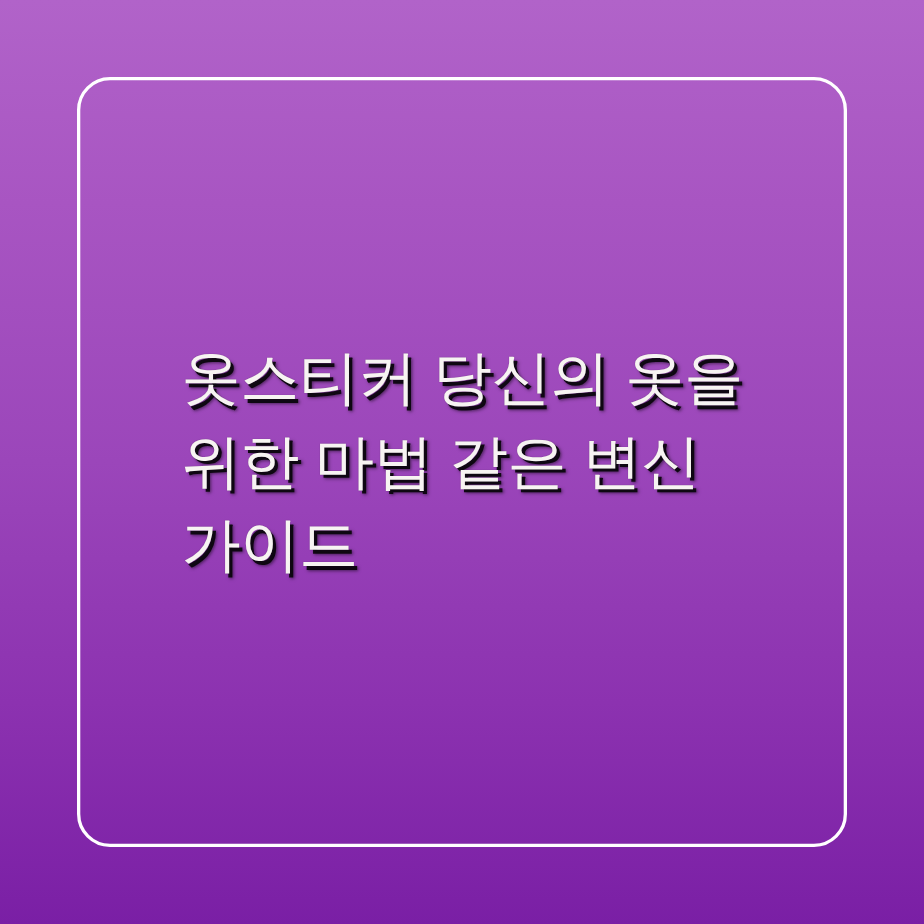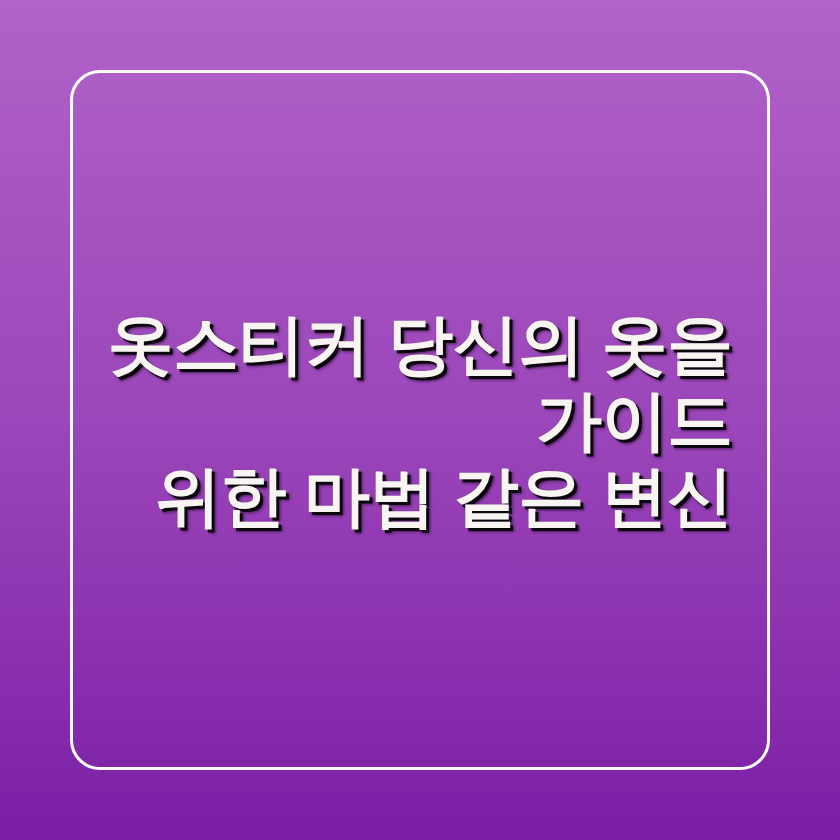--- a/index.html
+++ b/index.html
@@ -43,23 +43,23 @@
     height: 840px;
     display: flex;
     align-items: center;
     justify-content: center;
     box-sizing: border-box;
     padding: 0 104px;
   }
 
   .headline {
     margin: 0;
-    text-align: right;
-    font-weight: 700;
-    font-size: 66px;
+    text-align: left;
+    font-weight: 400;
+    font-size: 54px;
     line-height: 76px;
     letter-spacing: -0.5px;
     color: #f7f4f2;
     text-shadow:
       3px 3px 0 rgba(8, 4, 10, 0.92),
       4px 4px 3px rgba(8, 4, 10, 0.55),
       0 0 1px rgba(8, 4, 10, 0.35);
     word-break: keep-all;
   }
 
@@ -71,18 +71,18 @@
 </head>
 <body>
 
 <div class="poster">
 
   <div class="frame"></div>
 
   <div class="headline-wrap">
     <h1 class="headline">
       <span class="line">옷스티커 당신의 옷을</span>
+      <span class="line">위한 마법 같은 변신</span>
       <span class="line">가이드</span>
-      <span class="line">위한 마법 같은 변신</span>
     </h1>
   </div>
 
 </div>
 
 </body></html>

